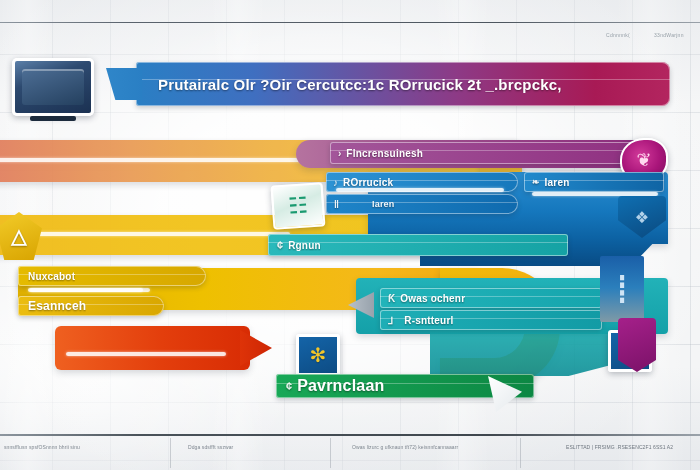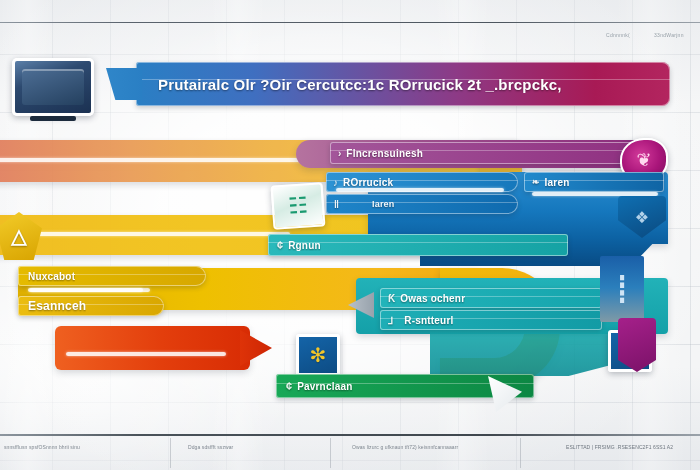--- a/index.html
+++ b/index.html
@@ -303,21 +303,21 @@
   </div>
   <div class="icon-tile" style="left:608px; top:330px; width:44px; height:42px;
               background:linear-gradient(160deg,#1464a8 0%, #0d4c84 100%);
               border:3px solid #ffffff; border-radius:3px;">
     <span style="font-size:19px;color:#f2c62a;">✻</span>
   </div>
 
   <div class="ribbon" style="left:276px; top:374px; width:258px; height:24px;
               background:linear-gradient(90deg,#18a857 0%, #0c8743 100%); border-radius:3px;">
     <span class="rb-glyph" style="margin-left:10px;font-size:11px;">¢</span>
-    <span class="rb-label" style="font-size:10px;">Pavrnclaan</span>
+    <span class="rb-label" style="font-size:16px;">Pavrnclaan</span>
   </div>
   <div style="position:absolute;left:488px;top:376px;width:34px;height:36px;
               background:linear-gradient(135deg,#ffffff,#e3e8ec);
               clip-path:polygon(0 0, 100% 44%, 24% 100%);"></div>
 
   <div class="icon-tile" style="left:600px; top:256px; width:44px; height:66px;
               background:linear-gradient(180deg,#1a5fa8 0%, #2b7fbc 48%, #7f9aa6 100%);
               border-radius:2px; box-shadow:none;">
     <span style="font-size:26px;color:#cfe4f5;">┋</span>
   </div>

